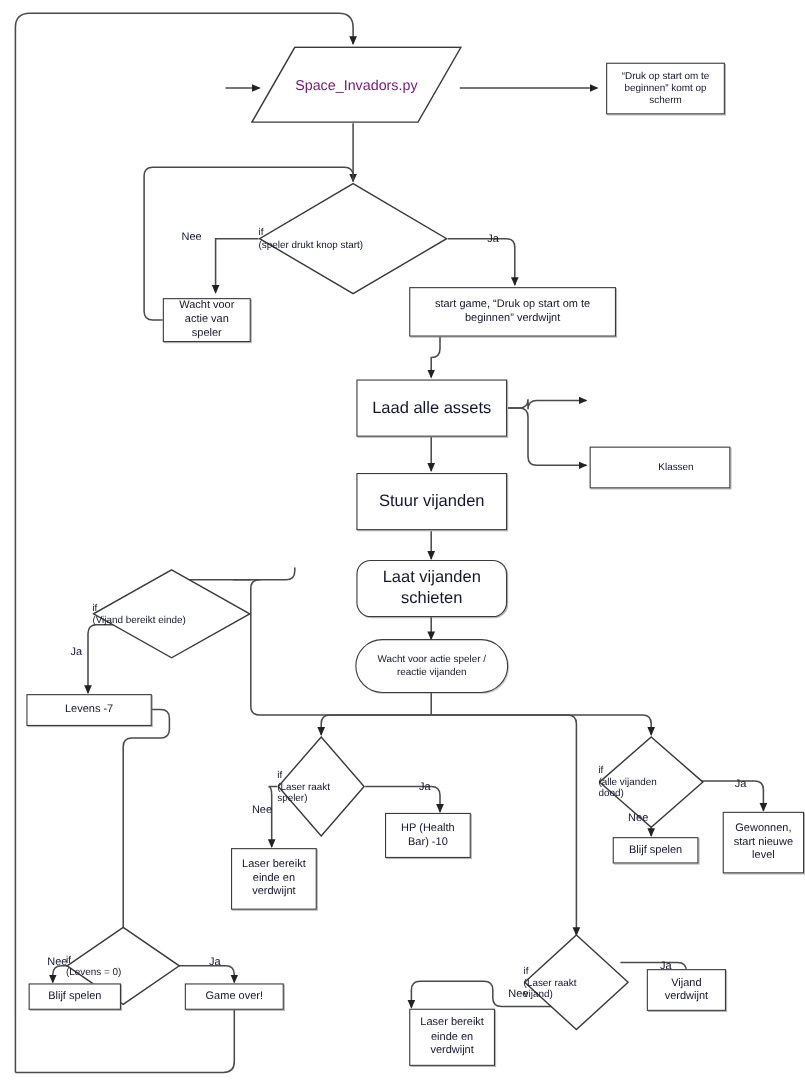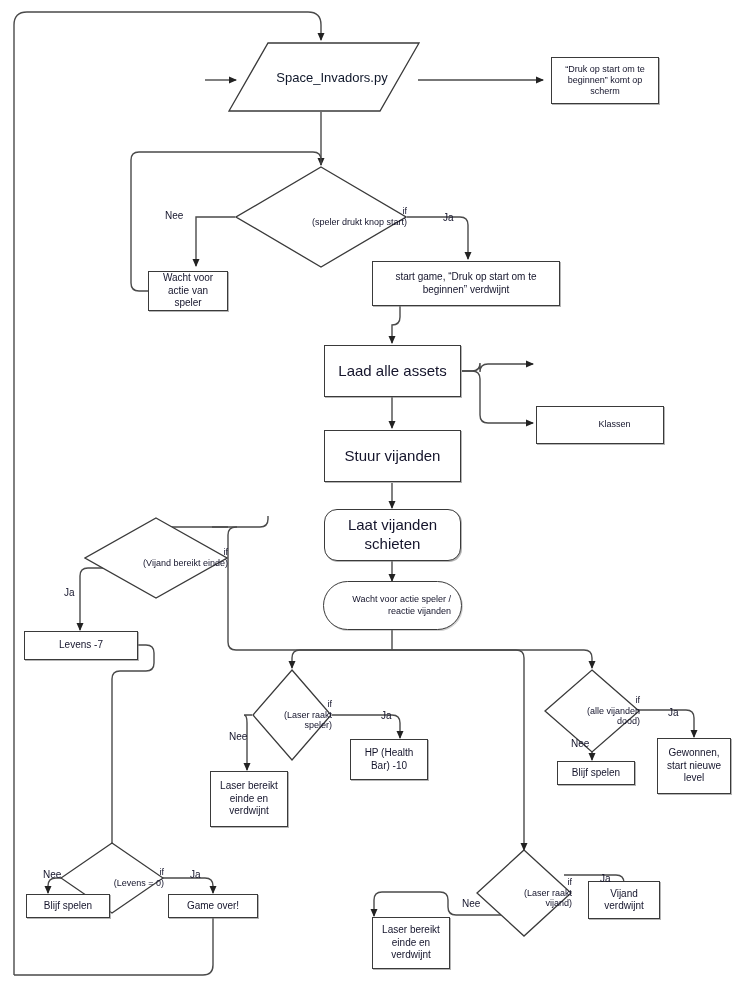--- a/index.html
+++ b/index.html
@@ -42,49 +42,48 @@
     border: 1px solid #3a3a3a;
     box-shadow: 1px 1px 0 rgba(120,120,120,0.55);
   }
   .para-wrap {
     position: absolute;
     z-index: 2;
   }
   .para-wrap svg { display: block; }
   .para-label {
     position: absolute;
-    left: 8px; top: 0;
+    left: 0; top: 0;
     width: 100%; height: 100%;
     display: flex;
     align-items: center;
     justify-content: center;
-    color: #0f172a;
+    color: #701a75;
   }
   .dia-wrap {
     position: absolute;
     z-index: 2;
   }
   .dia-wrap svg { display: block; }
   .dia-label {
     position: absolute;
     left: 0; top: 0;
     width: 100%; height: 100%;
     display: flex;
     flex-direction: column;
-    align-items: flex-end;
+    align-items: flex-start;
     justify-content: center;
     color: #14142b;
     line-height: 1.22;
   }
   .stadium {
     background: #ffffff;
     border: 1px solid #3a3a3a;
     border-radius: 40px;
     box-shadow: 1px 1px 0 rgba(120,120,120,0.35);
-    text-align: right;
   }
   .edge-label {
     position: absolute;
     z-index: 3;
     color: #14142b;
     background: transparent;
     white-space: nowrap;
   }
   .f9  { font-size: 9px; }
   .f10 { font-size: 10px; }

